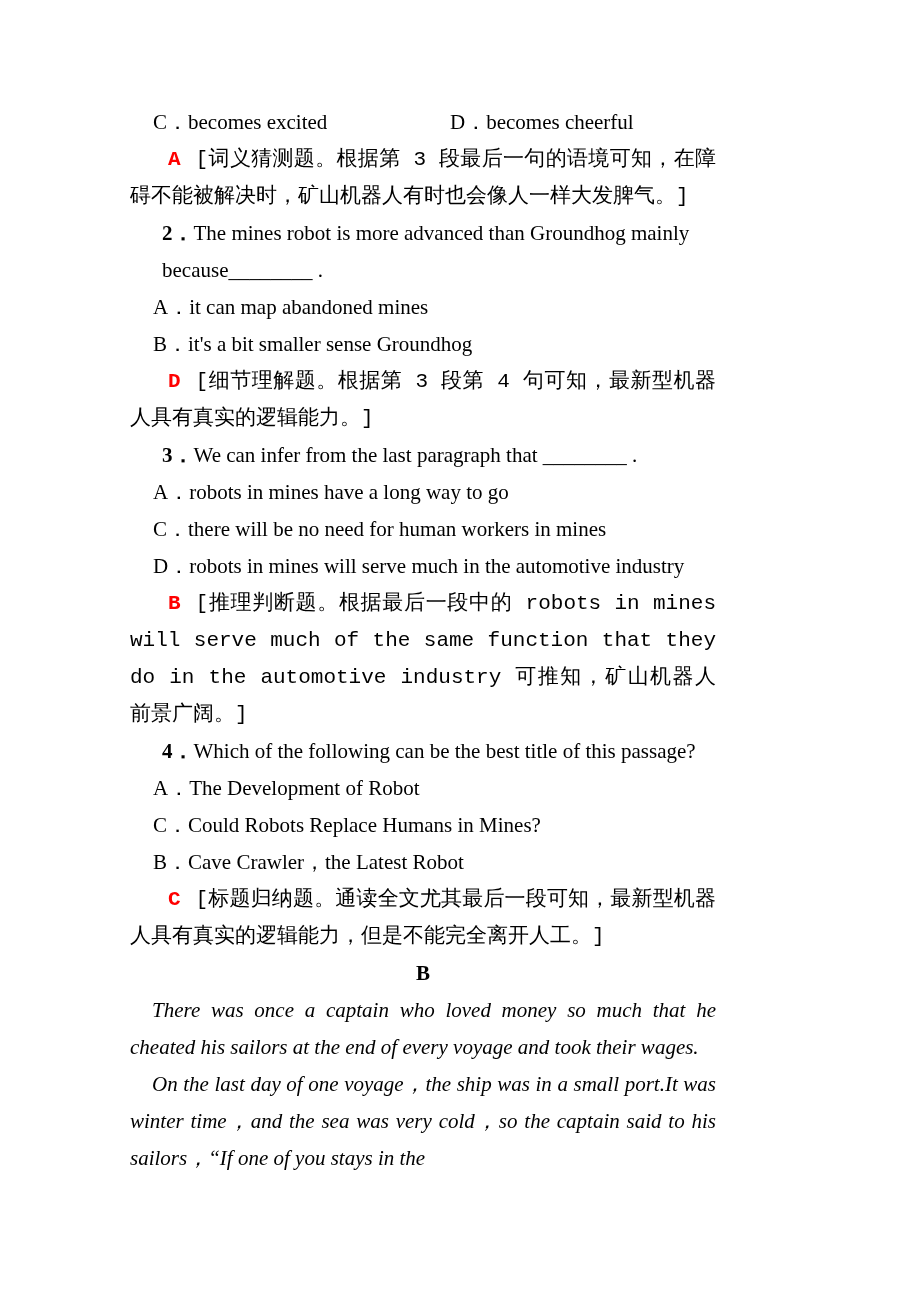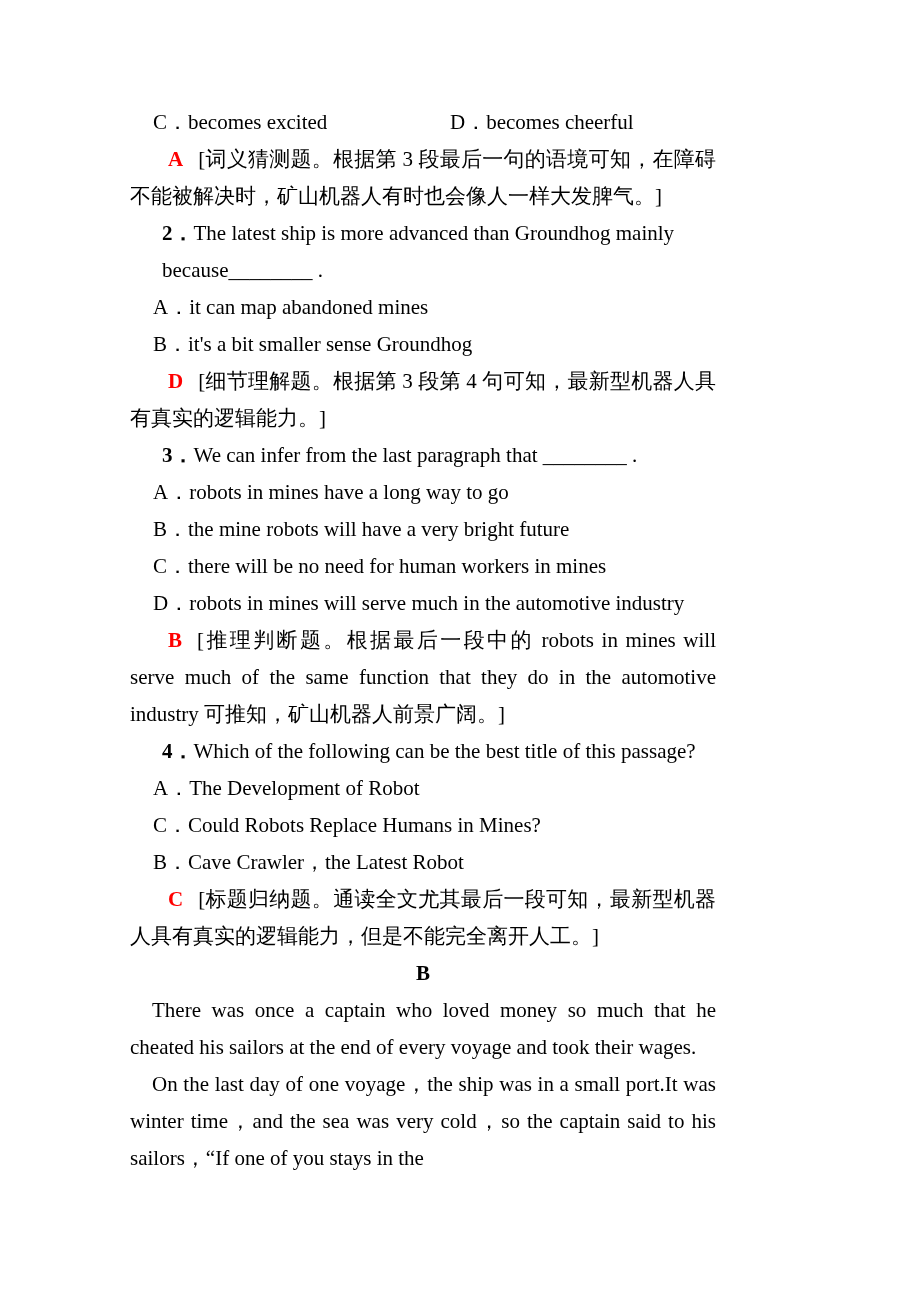--- a/index.html
+++ b/index.html
@@ -14,60 +14,59 @@
     font-size: 21px;
     line-height: 37px;
     color: #000000;
     overflow: hidden;
   }
   .page p { margin: 0; }
   
   .carry-row { padding-left: 23px; }
   .carry-row .col-c { display: inline-block; width: 297px; }
   
-  .answer-exp { text-indent: 38px; text-align: justify; }
+  .answer-exp { text-indent: 38px; text-align: justify; font-family: Liberation Mono, monospace; }
   .ans-letter { font-weight: bold; color: var(--answer-red); margin-right: 15px; }
   
   .question { padding-left: 32px; }
   .qnum { font-weight: bold; }
   
   .option { padding-left: 23px; white-space: nowrap; }
   
   .section-header { text-align: center; font-weight: bold; }
   
-  .passage-para { text-indent: 22px; text-align: justify; }
+  .passage-para { text-indent: 22px; text-align: justify; font-style: italic; }
 </style>
 </head>
 <body>
 
 <div class="page">
 
   <p class="carry-row">
     <span class="col-c">C．becomes excited</span><span>D．becomes cheerful</span>
   </p>
 
   <p class="answer-exp">
     <span class="ans-letter">A</span><span>[词义猜测题。根据第 3 段最后一句的语境可知，在障碍不能被解决时，矿山机器人有时也会像人一样大发脾气。]</span>
   </p>
 
   <p class="question">
-    <span class="qnum">2．</span><span>The latest ship is more advanced than Groundhog mainly because________ .</span>
+    <span class="qnum">2．</span><span>The mines robot is more advanced than Groundhog mainly because________ .</span>
   </p>
   <p class="option">A．it can map abandoned mines</p>
   <p class="option">B．it's a bit smaller sense Groundhog</p>
 
   <p class="answer-exp">
     <span class="ans-letter">D</span><span>[细节理解题。根据第 3 段第 4 句可知，最新型机器人具有真实的逻辑能力。]</span>
   </p>
 
   <p class="question">
     <span class="qnum">3．</span><span>We can infer from the last paragraph that ________ .</span>
   </p>
   <p class="option">A．robots in mines have a long way to go</p>
-  <p class="option">B．the mine robots will have a very bright future</p>
   <p class="option">C．there will be no need for human workers in mines</p>
   <p class="option">D．robots in mines will serve much in the automotive industry</p>
 
   <p class="answer-exp">
     <span class="ans-letter">B</span><span>[推理判断题。根据最后一段中的 robots in mines will serve much of the same function that they do in the automotive industry 可推知，矿山机器人前景广阔。]</span>
   </p>
 
   <p class="question">
     <span class="qnum">4．</span><span>Which of the following can be the best title of this passage?</span>
   </p>

